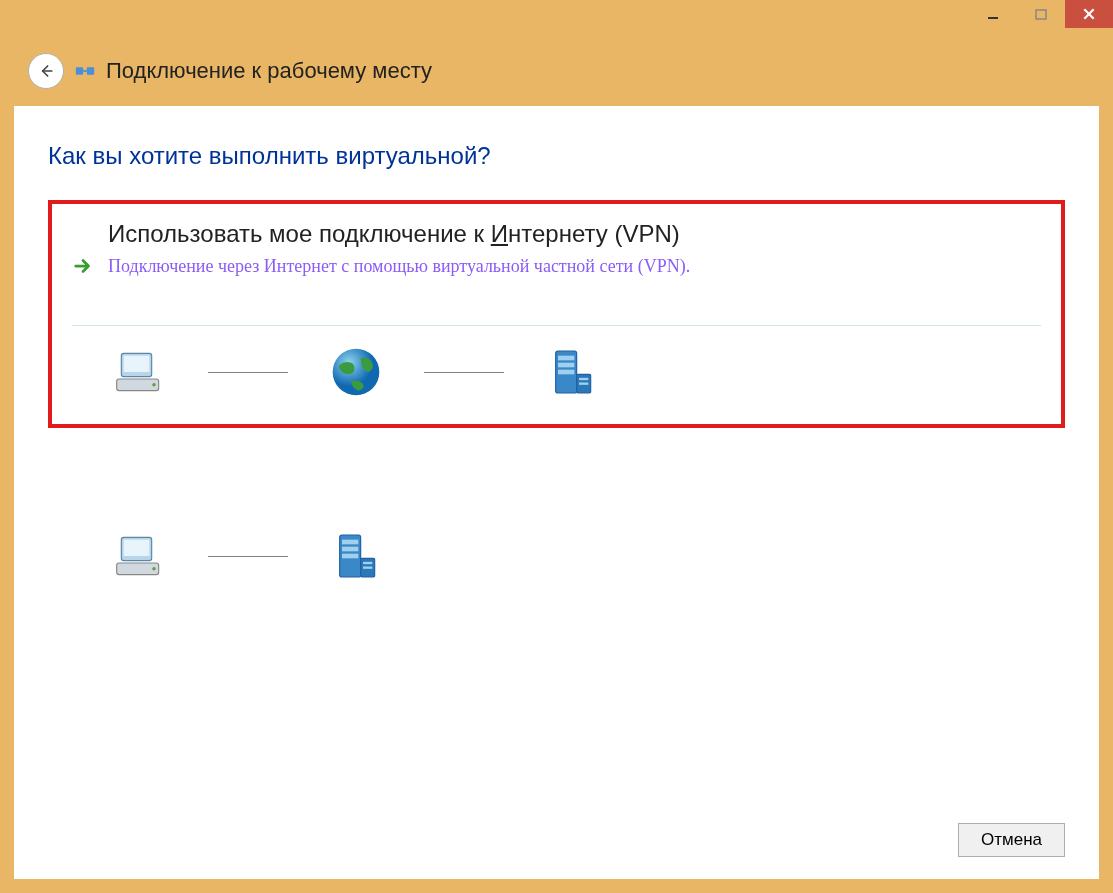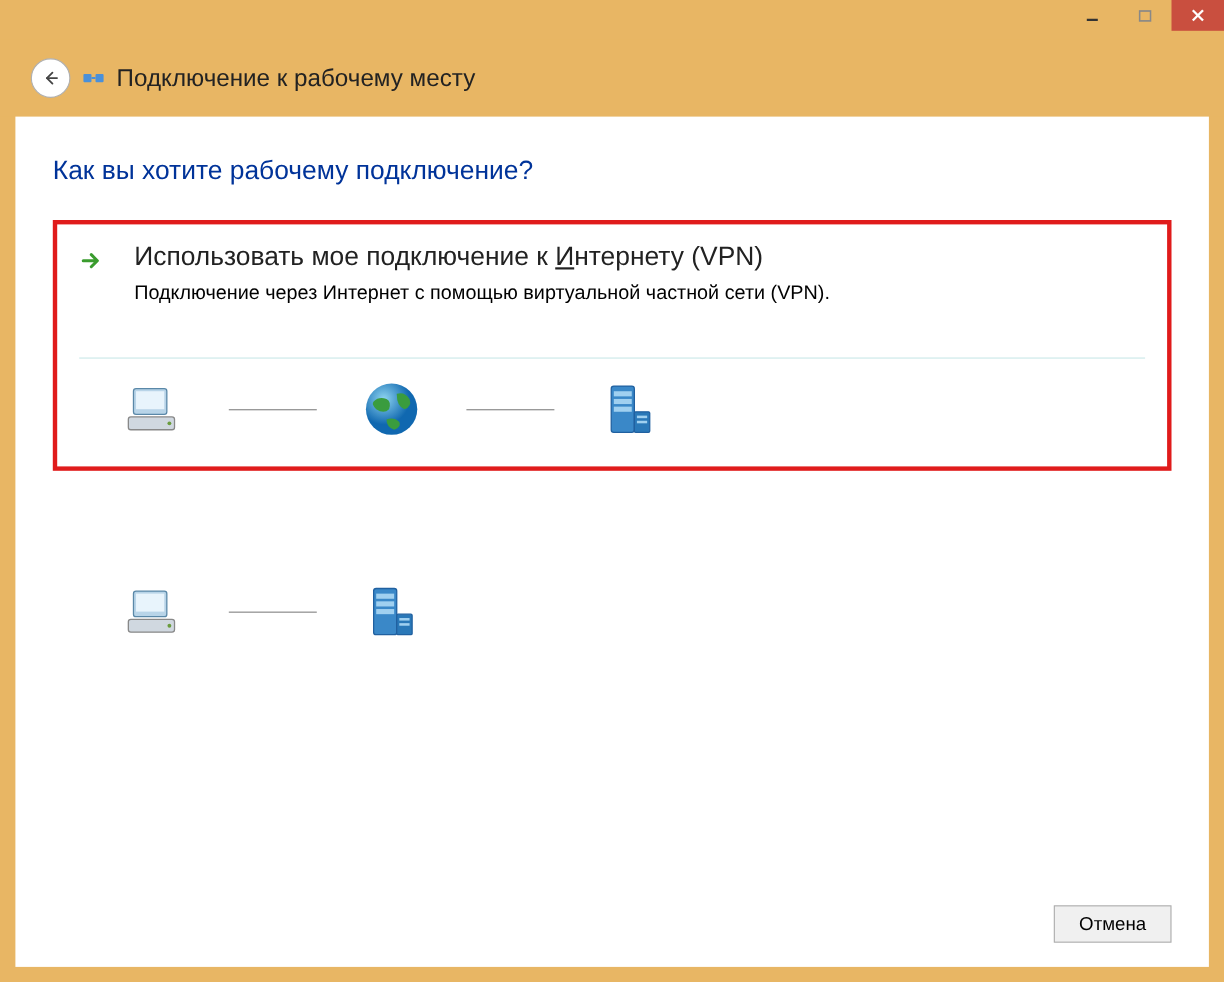--- a/index.html
+++ b/index.html
@@ -89,22 +89,22 @@
     .option {
       padding: 20px 24px 28px 24px;
       margin-bottom: 40px;
     }
     .option-highlighted {
       border: 4px solid #e01b1b;
       padding: 16px 20px 24px 20px;
     }
     .option-header {
       display: flex;
-      align-items: flex-start;
-      gap: 28px;
+      align-items: flex-end;
+      gap: 14px;
       cursor: pointer;
     }
     .arrow-icon {
       width: 22px;
       height: 22px;
       flex-shrink: 0;
       margin-top: 6px;
     }
     .option-text {
       flex: 1;
@@ -113,21 +113,22 @@
       font-size: 24px;
       color: #222;
       font-weight: 400;
       margin-bottom: 8px;
     }
     .option-title .underline {
       text-decoration: underline;
     }
     .option-desc {
       font-size: 18px;
-      color: #000000;
+      color: #8b5cf6;
+      font-family: Liberation Serif, serif;
     }
     .diagram {
       margin-top: 40px;
       display: flex;
       align-items: center;
       gap: 40px;
       padding-left: 40px;
     }
     .diagram-separator {
       height: 1px;
@@ -189,21 +190,21 @@
   </div>
   <svg class="header-icon" viewBox="0 0 24 24">
     <rect x="2" y="8" width="8" height="8" fill="#4a90d9" rx="1"></rect>
     <rect x="14" y="8" width="8" height="8" fill="#4a90d9" rx="1"></rect>
     <line x1="10" y1="12" x2="14" y2="12" stroke="#4a90d9" stroke-width="2"></line>
   </svg>
   <div class="header-title">Подключение к рабочему месту</div>
 </div>
 
 <div class="content">
-  <div class="question">Как вы хотите рабочему подключение?</div>
+  <div class="question">Как вы хотите выполнить виртуальной?</div>
 
   <div class="option option-highlighted">
     <div class="option-header">
       <svg class="arrow-icon" viewBox="0 0 24 24">
         <path d="M4 12 L16 12 M12 6 L18 12 L12 18" fill="none" stroke="#3a9c2e" stroke-width="3" stroke-linecap="round" stroke-linejoin="round"></path>
       </svg>
       <div class="option-text">
         <div class="option-title"><span>Использовать мое подключение к </span><span class="underline">И</span><span>нтернету (VPN)</span></div>
         <div class="option-desc">Подключение через Интернет с помощью виртуальной частной сети (VPN).</div>
       </div>

